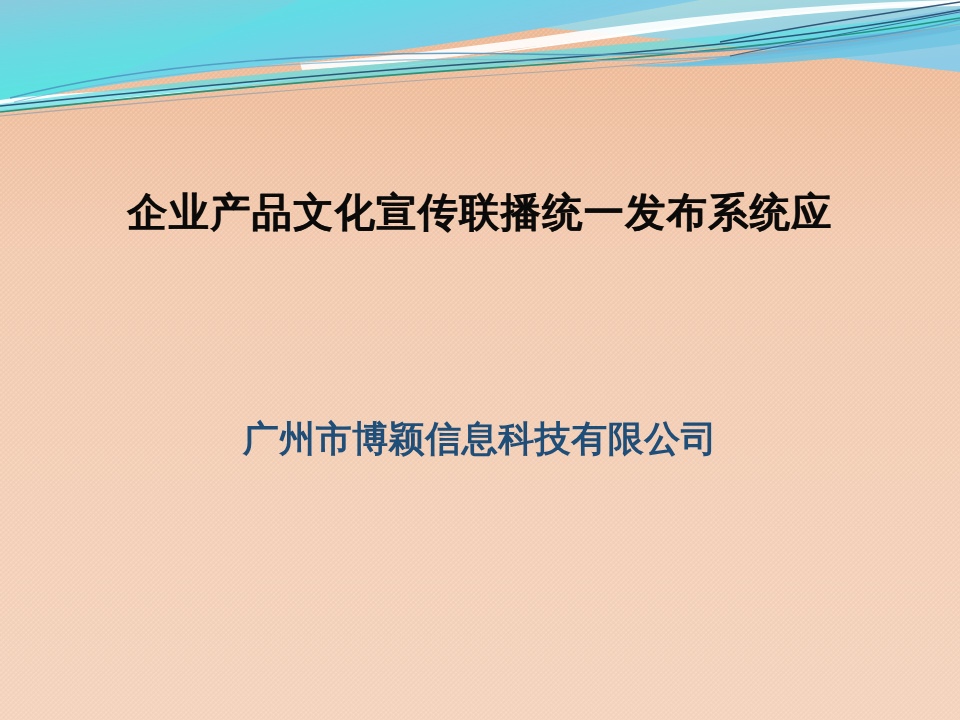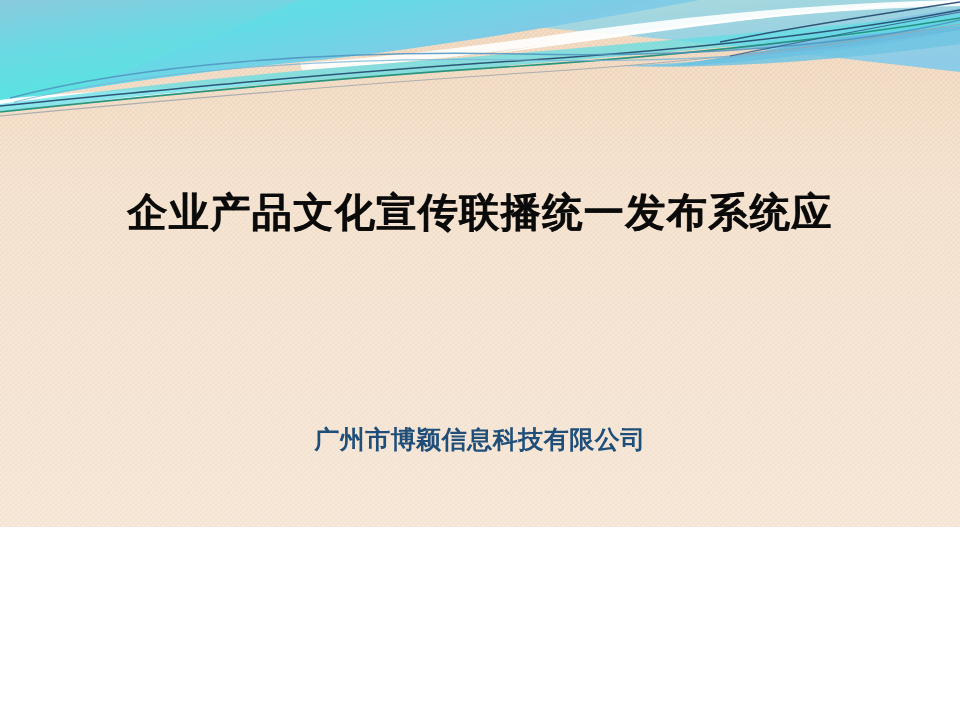--- a/index.html
+++ b/index.html
@@ -4,23 +4,23 @@
 <style>
   html, body {
     margin: 0;
     padding: 0;
     background: #ffffff;
   }
 
   #slide {
     position: relative;
     width: 960px;
-    height: 527px;
+    height: 720px;
     overflow: hidden;
-    background: #fdba74;
+    background: #f97316;
     font-family: "Liberation Serif", "DejaVu Serif", serif;
   }
 
   
   #slide-texture {
     position: absolute;
     inset: 0;
     z-index: 1;
     pointer-events: none;
     background-color: #f5f7f9;
@@ -77,23 +77,23 @@
 
   #subtitle-block {
     position: absolute;
     left: 60px;
     top: 420px;
     width: 840px;
     z-index: 5;
     text-align: center;
   }
   #subtitle-text {
-    font-family: Liberation Sans, sans-serif;
+    font-family: Liberation Serif, serif;
     font-weight: bold;
-    font-size: 25px;
+    font-size: 36px;
     line-height: 38px;
     letter-spacing: 0.5px;
     color: #1f4e79;
     white-space: nowrap;
   }
 </style>
 </head>
 <body>
 
 <div id="slide">

